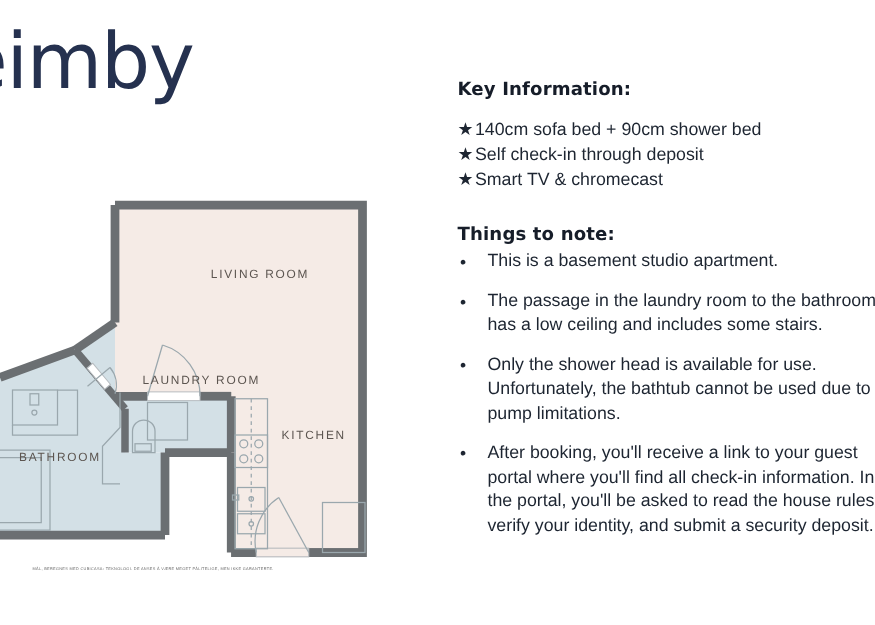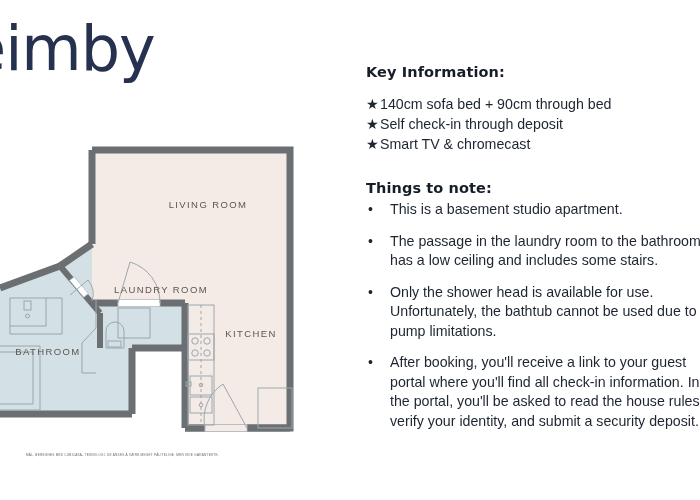--- a/index.html
+++ b/index.html
@@ -35,21 +35,21 @@
     letter-spacing: -1px;
     color: #25314f;
     line-height: 1;
     white-space: nowrap;
   }
 
   
   #floorplan-wrap {
     position: absolute;
     left: 0px;
-    top: 138px;
+    top: 152px;
     width: 330px;
     height: 340px;
   }
   #floorplan-svg { display: block; }
 
   #plan-caption {
     position: absolute;
     left: 26px;
     top: 454px;
     width: 250px;
@@ -257,21 +257,21 @@
   </div>
 
   <div id="plan-caption">MÅL, BEREGNES MED CUBICASA- TEKNOLOGI. DE ANSES Å VÆRE MEGET PÅLITELIGE, MEN IKKE GARANTERTE.</div>
 
   <div id="text-panel">
 
     <h2 class="section-heading">Key Information:</h2>
 
     <ul id="key-list">
       <li>
-        <span class="star">★</span><span>140cm sofa bed + 90cm through bed</span>
+        <span class="star">★</span><span>140cm sofa bed + 90cm shower bed</span>
       </li>
       <li>
         <span class="star">★</span><span>Self check-in through deposit</span>
       </li>
       <li>
         <span class="star">★</span><span>Smart TV &amp; chromecast</span>
       </li>
     </ul>
 
     <h2 id="things-heading" class="section-heading">Things to note:</h2>

